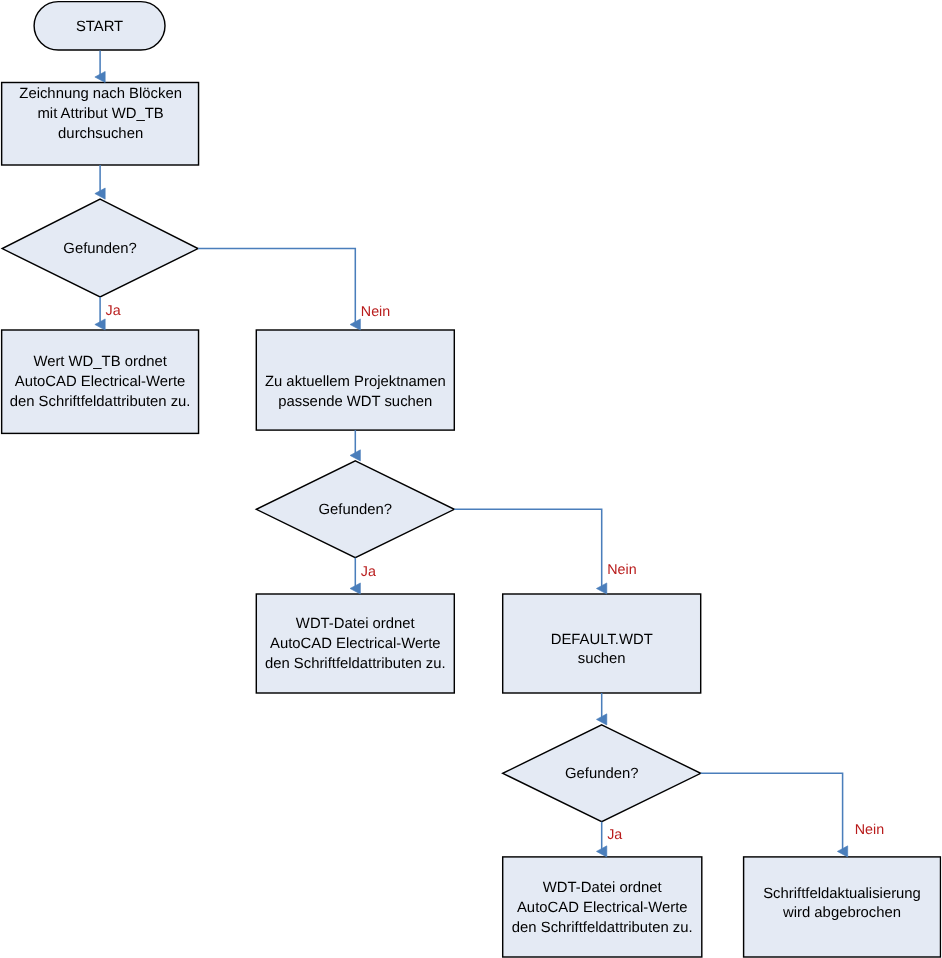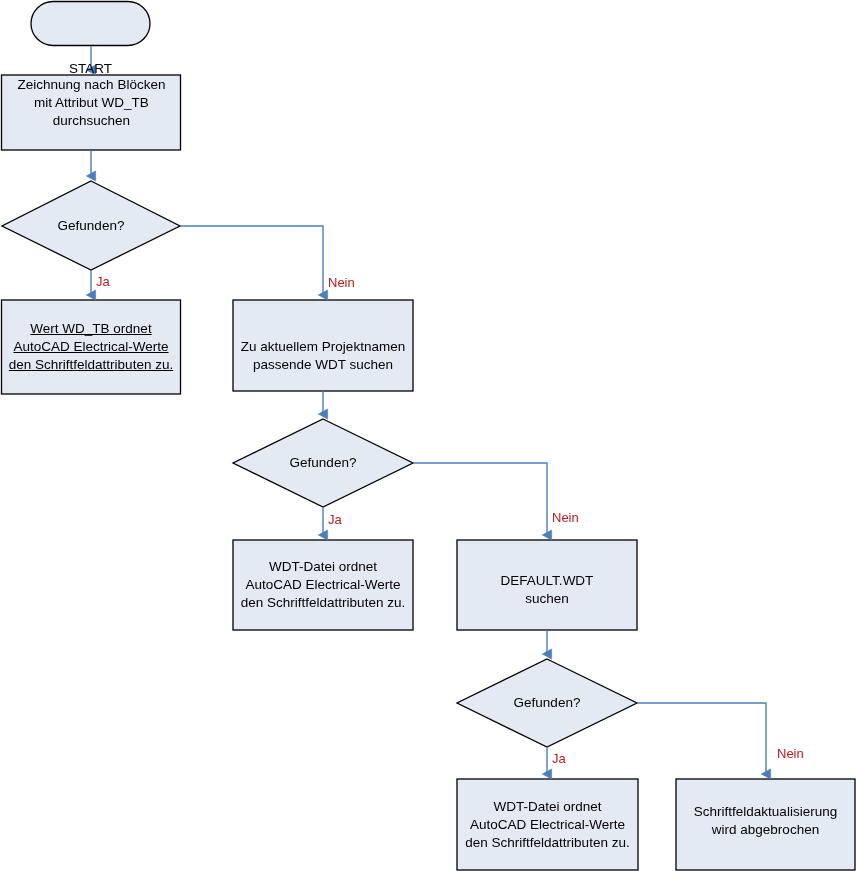--- a/index.html
+++ b/index.html
@@ -93,29 +93,29 @@
 
     <polyline points="413,463 547,463 547,535" fill="none" stroke="#4a7ebb" stroke-width="1.4" marker-end="url(#arrowhead)"></polyline>
 
     <line x1="547" y1="630" x2="547" y2="654" stroke="#4a7ebb" stroke-width="1.4" marker-end="url(#arrowhead)"></line>
 
     <line x1="547" y1="747" x2="547" y2="774" stroke="#4a7ebb" stroke-width="1.4" marker-end="url(#arrowhead)"></line>
 
     <polyline points="637,703 766,703 766,774" fill="none" stroke="#4a7ebb" stroke-width="1.4" marker-end="url(#arrowhead)"></polyline>
   </svg>
 
-  <div class="node-text" style="left:31px; top:1px; width:119px; height:45px;margin-top:45px;">START</div>
+  <div class="node-text" style="left:31px; top:1px; width:119px; height:45px;">START</div>
 
   <div class="node-text" style="left:2px; top:75px; width:179px; height:55px;">Zeichnung nach Blöcken
 mit Attribut WD_TB
 durchsuchen</div>
 
   <div class="node-text" style="left:2px; top:181px; width:178px; height:89px;">Gefunden?</div>
 
-  <div class="node-text" style="left:0px; top:300px; width:182px; height:94px;text-decoration:underline;">Wert WD_TB ordnet
+  <div class="node-text" style="left:0px; top:300px; width:182px; height:94px;">Wert WD_TB ordnet
 AutoCAD Electrical-Werte
 den Schriftfeldattributen zu.</div>
 
   <div class="node-text" style="left:232px; top:300px; width:182px; height:112px;">Zu aktuellem Projektnamen
 passende WDT suchen</div>
 
   <div class="node-text" style="left:233px; top:419px; width:180px; height:88px;">Gefunden?</div>
 
   <div class="node-text" style="left:232px; top:540px; width:182px; height:90px;">WDT-Datei ordnet
 AutoCAD Electrical-Werte

